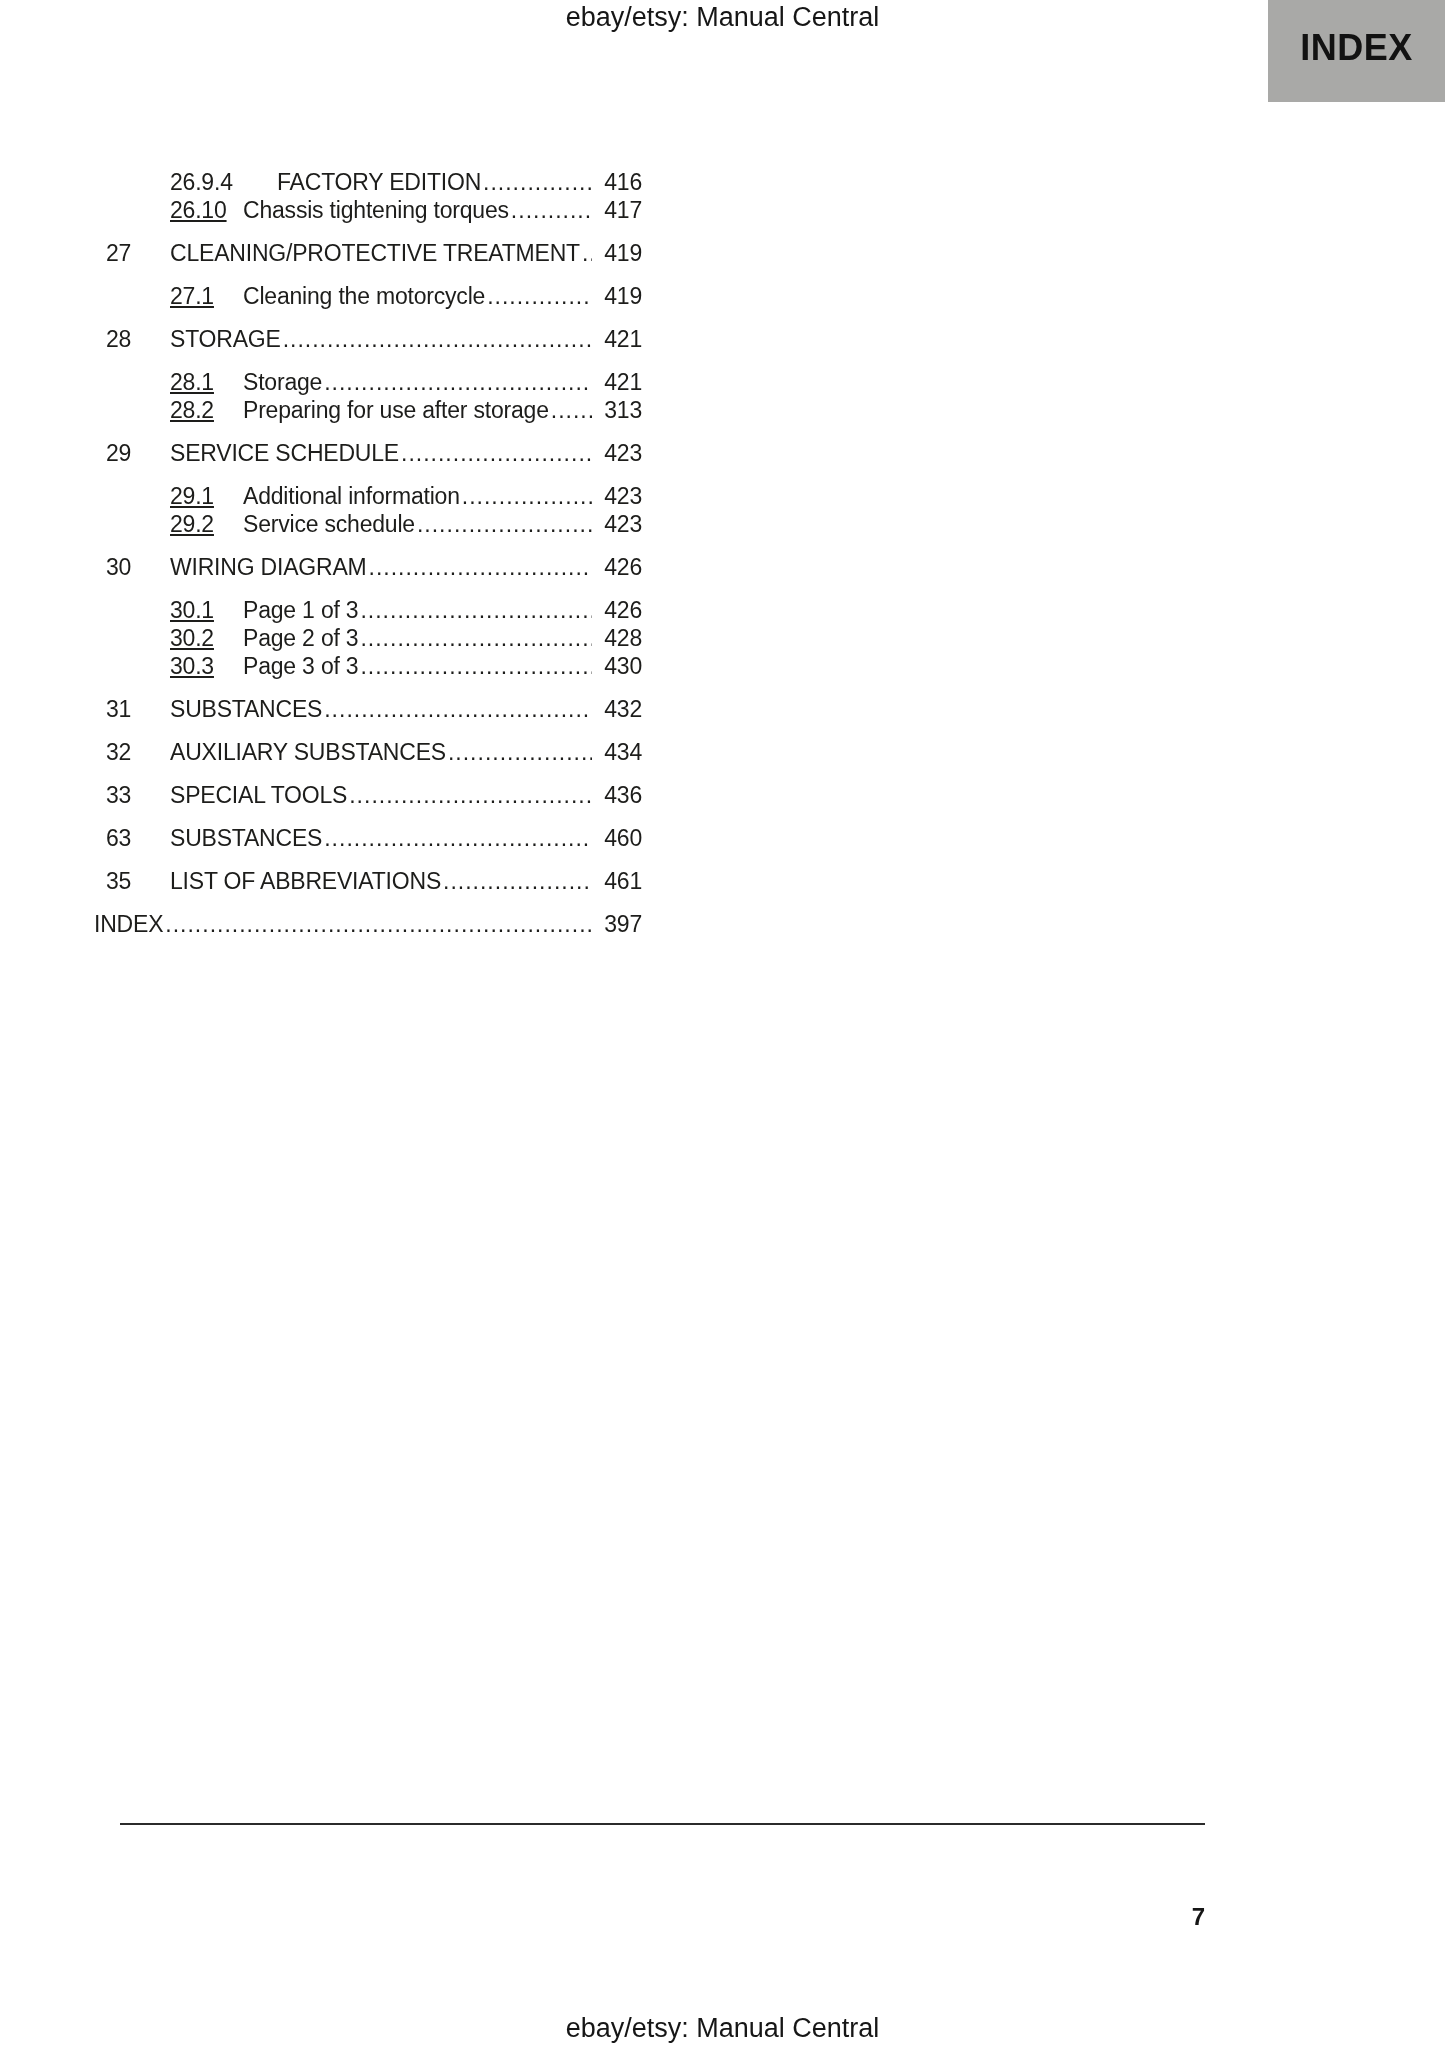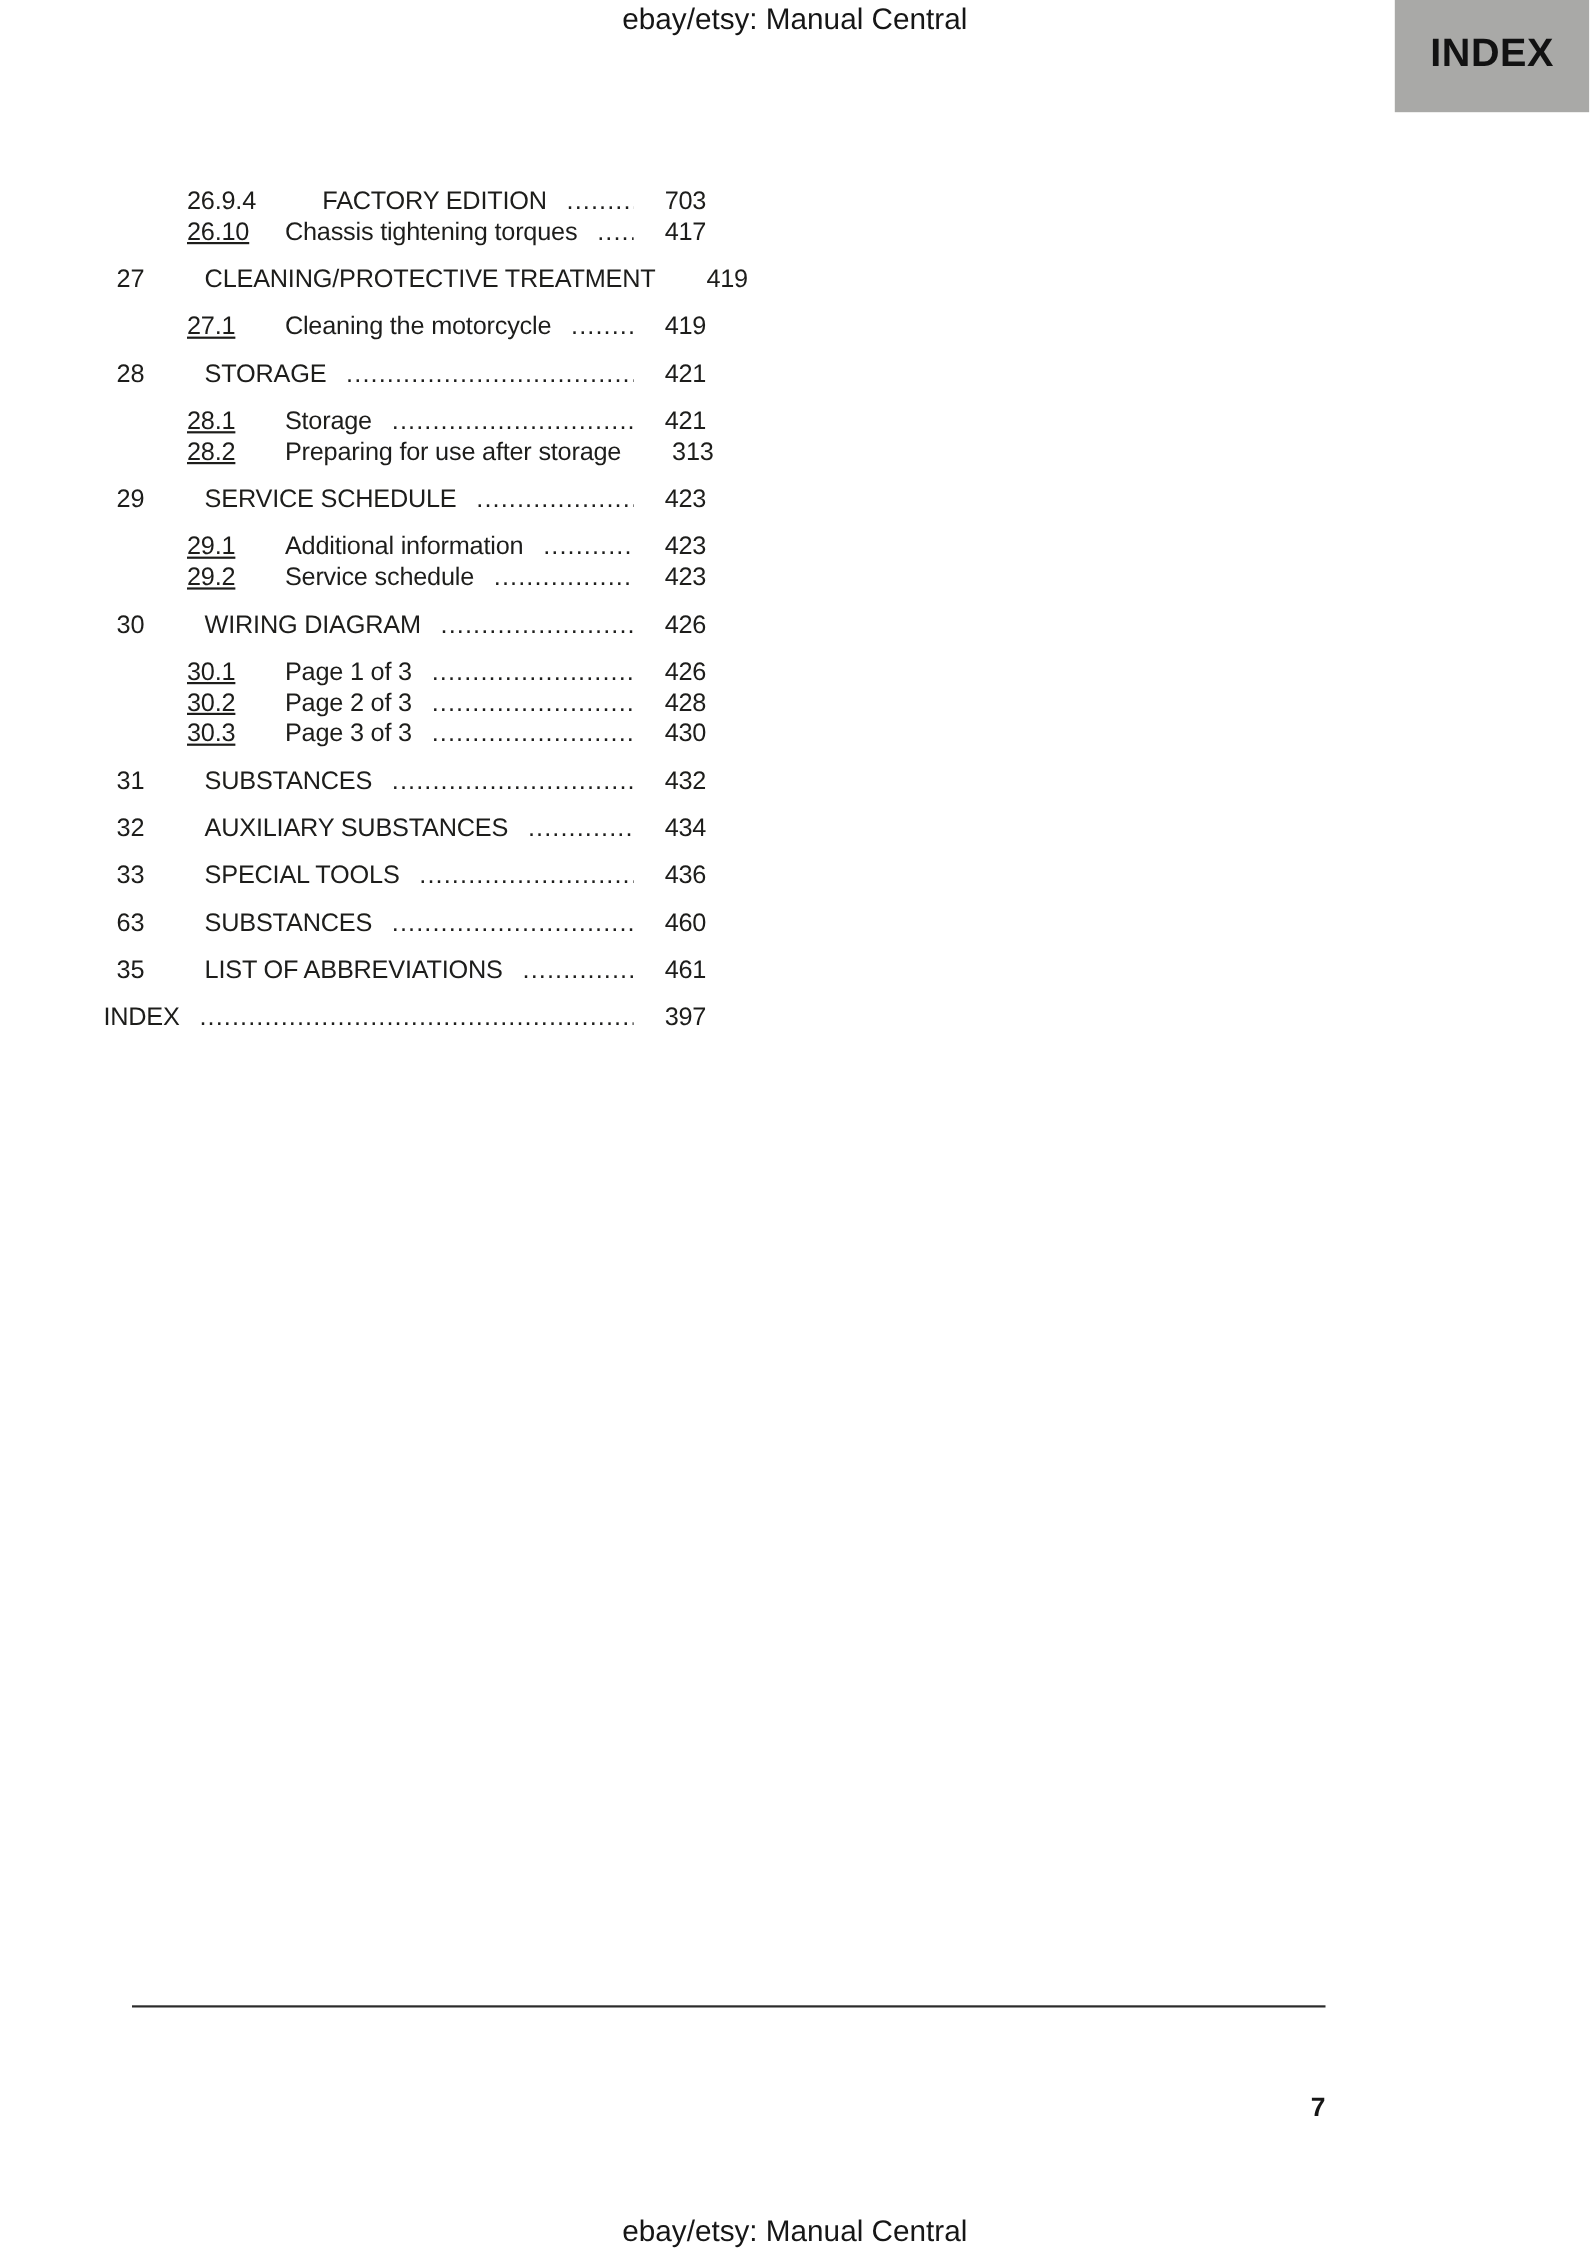--- a/index.html
+++ b/index.html
@@ -57,21 +57,20 @@
     width: 548px;
     font-size: 23px;
     letter-spacing: -0.2px;
   }
   .toc-row {
     display: flex;
     align-items: center;
     height: 28px;
     line-height: 28px;
     white-space: nowrap;
-    gap: 16px;
   }
   .toc-row.gap { margin-top: 15px; }
   .toc-row .num { flex: 0 0 auto; }
   .lvl1 { padding-left: 12px; }
   .lvl1 .num { width: 64px; }
   .lvl2 { padding-left: 76px; }
   .lvl2 .num { width: 73px; text-decoration: underline; }
   .lvl3 { padding-left: 76px; }
   .lvl3 .num { width: 107px; }
   .lvl0 { padding-left: 0; }
@@ -128,21 +127,21 @@
 
   <div class="index-tab" style="background: rgb(169, 169, 167);">
     <span class="index-tab-label">INDEX</span>
   </div>
 
   <div class="toc">
       <div class="toc-row lvl3">
         <span class="num">26.9.4</span>
         <span class="title">FACTORY EDITION</span>
         <span class="dots">....................................................................................................</span>
-        <span class="page-num">703</span>
+        <span class="page-num">416</span>
       </div>
       <div class="toc-row lvl2">
         <span class="num">26.10</span>
         <span class="title">Chassis tightening torques</span>
         <span class="dots">....................................................................................................</span>
         <span class="page-num">417</span>
       </div>
       <div class="toc-row lvl1 gap">
         <span class="num">27</span>
         <span class="title">CLEANING/PROTECTIVE TREATMENT</span>

